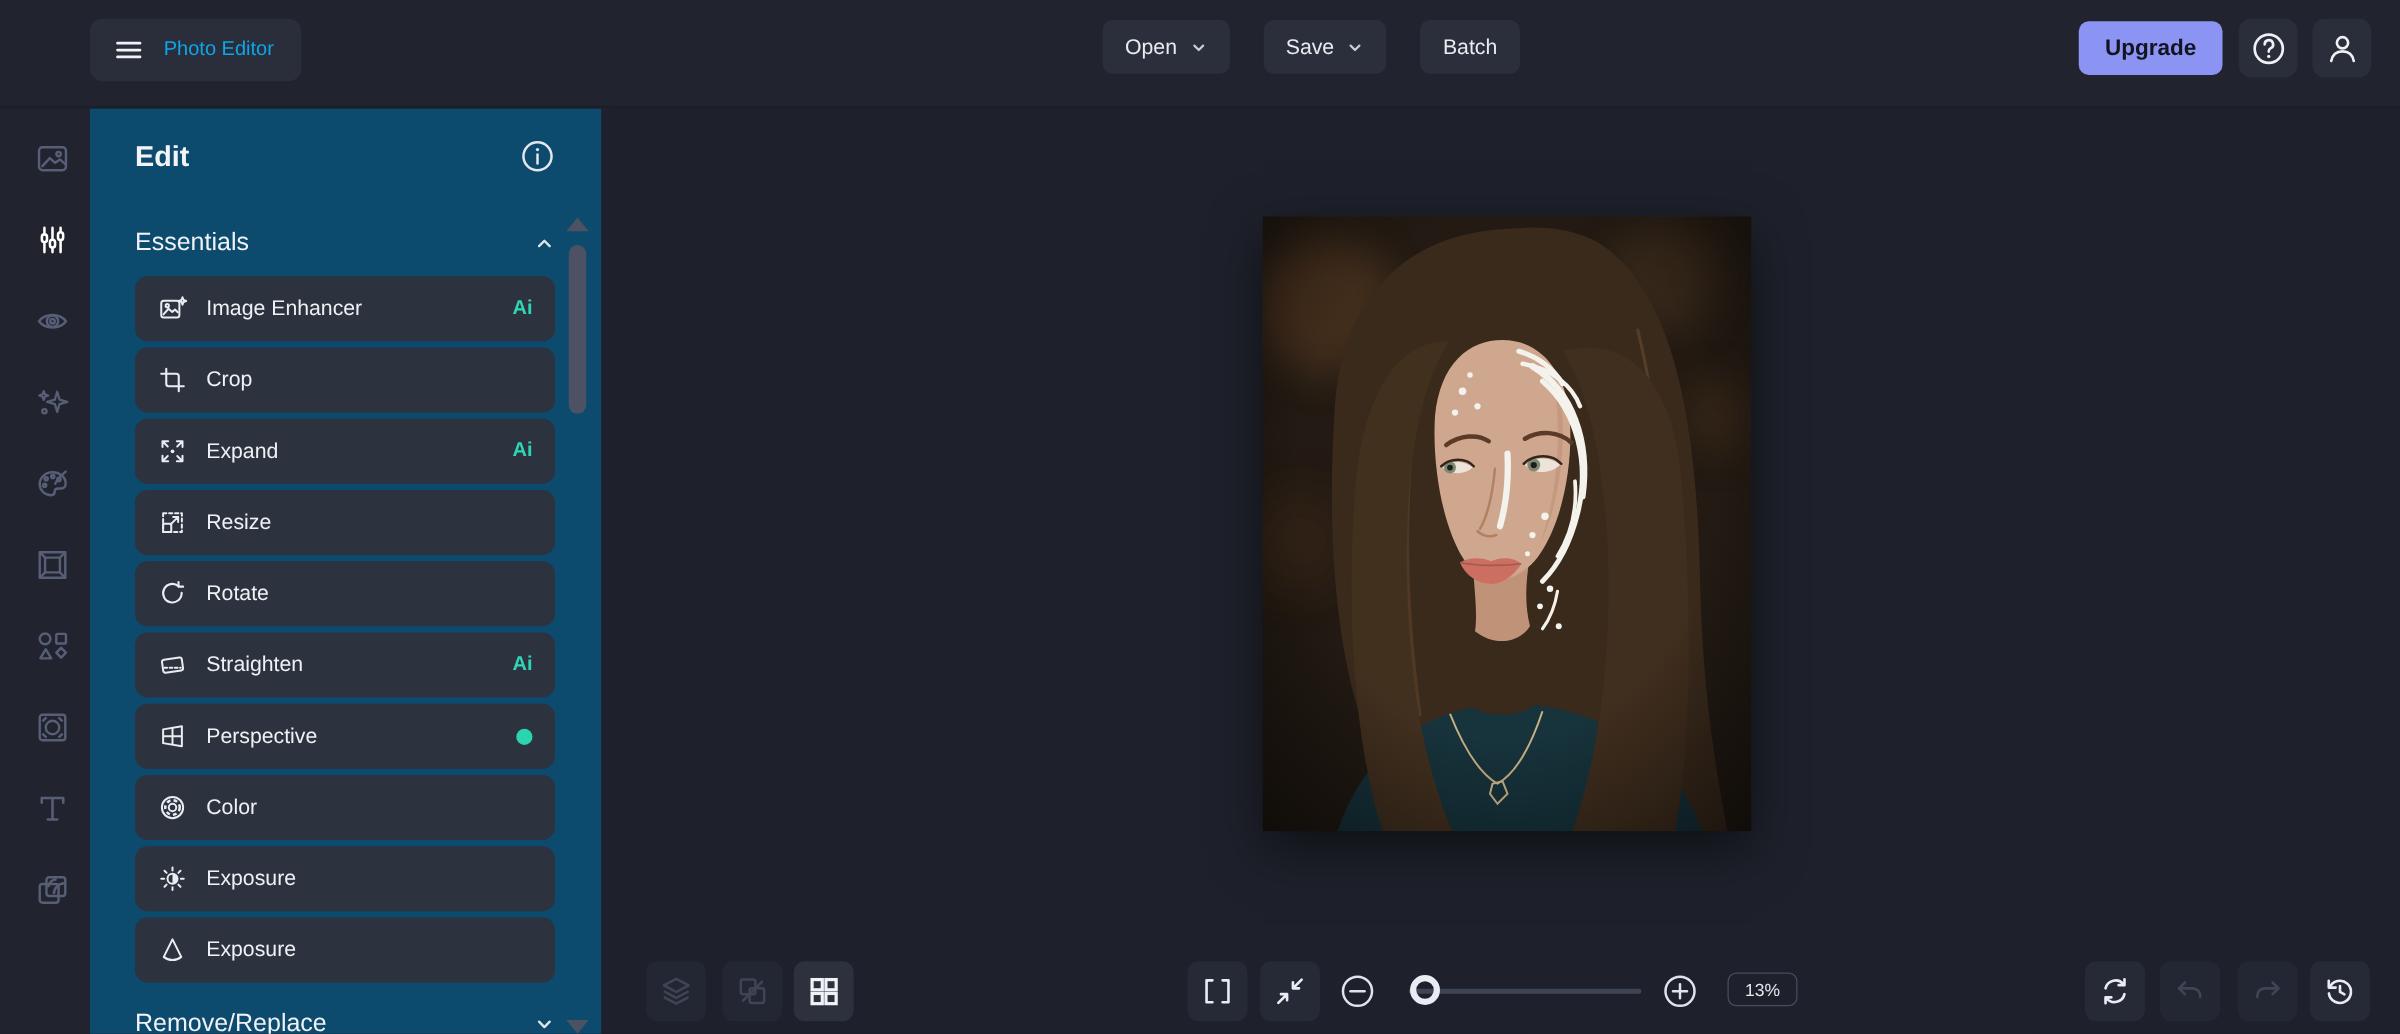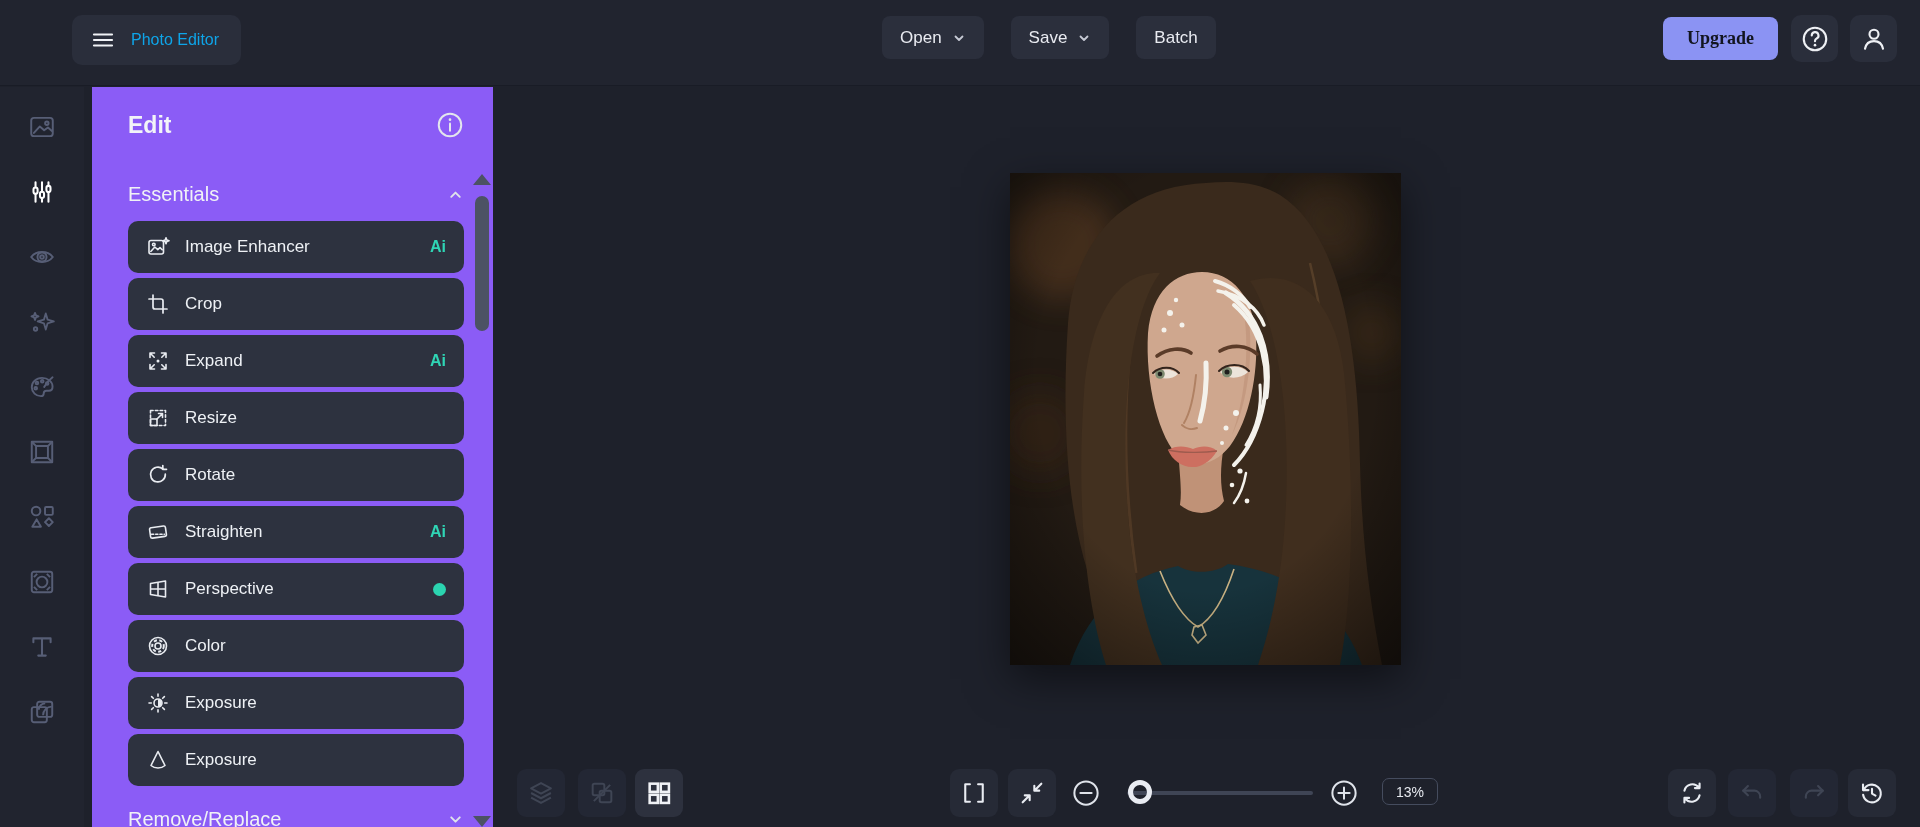--- a/index.html
+++ b/index.html
@@ -13,35 +13,35 @@
   .appbtn { position:absolute; left:72px; top:15px; height:50px; padding:0 22px 0 18px;
     display:flex; align-items:center; gap:15px; background:#2a2e3b; border:none;
     border-radius:10px; cursor:pointer; }
   .appbtn .lbl { color:#0ea5e9; font-size:16px; }
   .filegroup { position:absolute; left:882px; top:16px; display:flex; gap:27px; }
   .tbtn { height:43px; display:flex; align-items:center; gap:10px; padding:0 18px;
     background:#2b2f3c; color:#e9ebf1; border:none; border-radius:8px;
     font-size:17px; font-family:inherit; cursor:pointer; }
   .upgrade { position:absolute; left:1663px; top:17px; width:115px; height:43px;
     background:#8b93f3; color:#12151f; border:none; border-radius:8px;
-    font-size:18px; font-weight:600; font-family:Liberation Serif, serif; cursor:pointer; }
+    font-size:18px; font-weight:600; font-family:Liberation Sans, sans-serif; cursor:pointer; }
   .sqbtn { position:absolute; top:15px; width:47px; height:47px; background:#2a2e3b;
     border:none; border-radius:10px; display:flex; align-items:center;
     justify-content:center; color:#eef0f4; cursor:pointer; }
 
   
   .rail { position:absolute; top:87px; left:0; width:84px; bottom:0; background:#21242f;
     display:flex; flex-direction:column; align-items:center; padding-top:26px; gap:37px; }
   .railbtn { width:28px; height:28px; background:none; border:none; color:#575e76;
     cursor:pointer; padding:0; }
   .railbtn.active { color:#ffffff; }
 
   
-  .panel { position:absolute; top:87px; left:92px; width:409px; bottom:0;
-    background:#8b5cf6; overflow:hidden; }
+  .panel { position:absolute; top:87px; left:72px; width:409px; bottom:0;
+    background:#0c4a6e; overflow:hidden; }
   .panel-title { position:absolute; left:36px; top:25px; font-size:23px;
     font-weight:700; color:#f2f4f8; }
   .infobtn { position:absolute; left:343px; top:23px; width:30px; height:30px;
     background:none; border:none; color:#e3e6ed; cursor:pointer; padding:0; }
   .sechead { position:absolute; left:36px; width:336px; height:28px; display:flex;
     align-items:center; justify-content:space-between; cursor:pointer; }
   .sechead .slbl { color:#f0f2f6; font-size:20px; }
   .sechead .chev { color:#dfe3ea; }
   .items { position:absolute; left:36px; top:134px; width:336px; }
   .item { height:52px; margin-bottom:5px; background:#2d323f; border-radius:10px;

